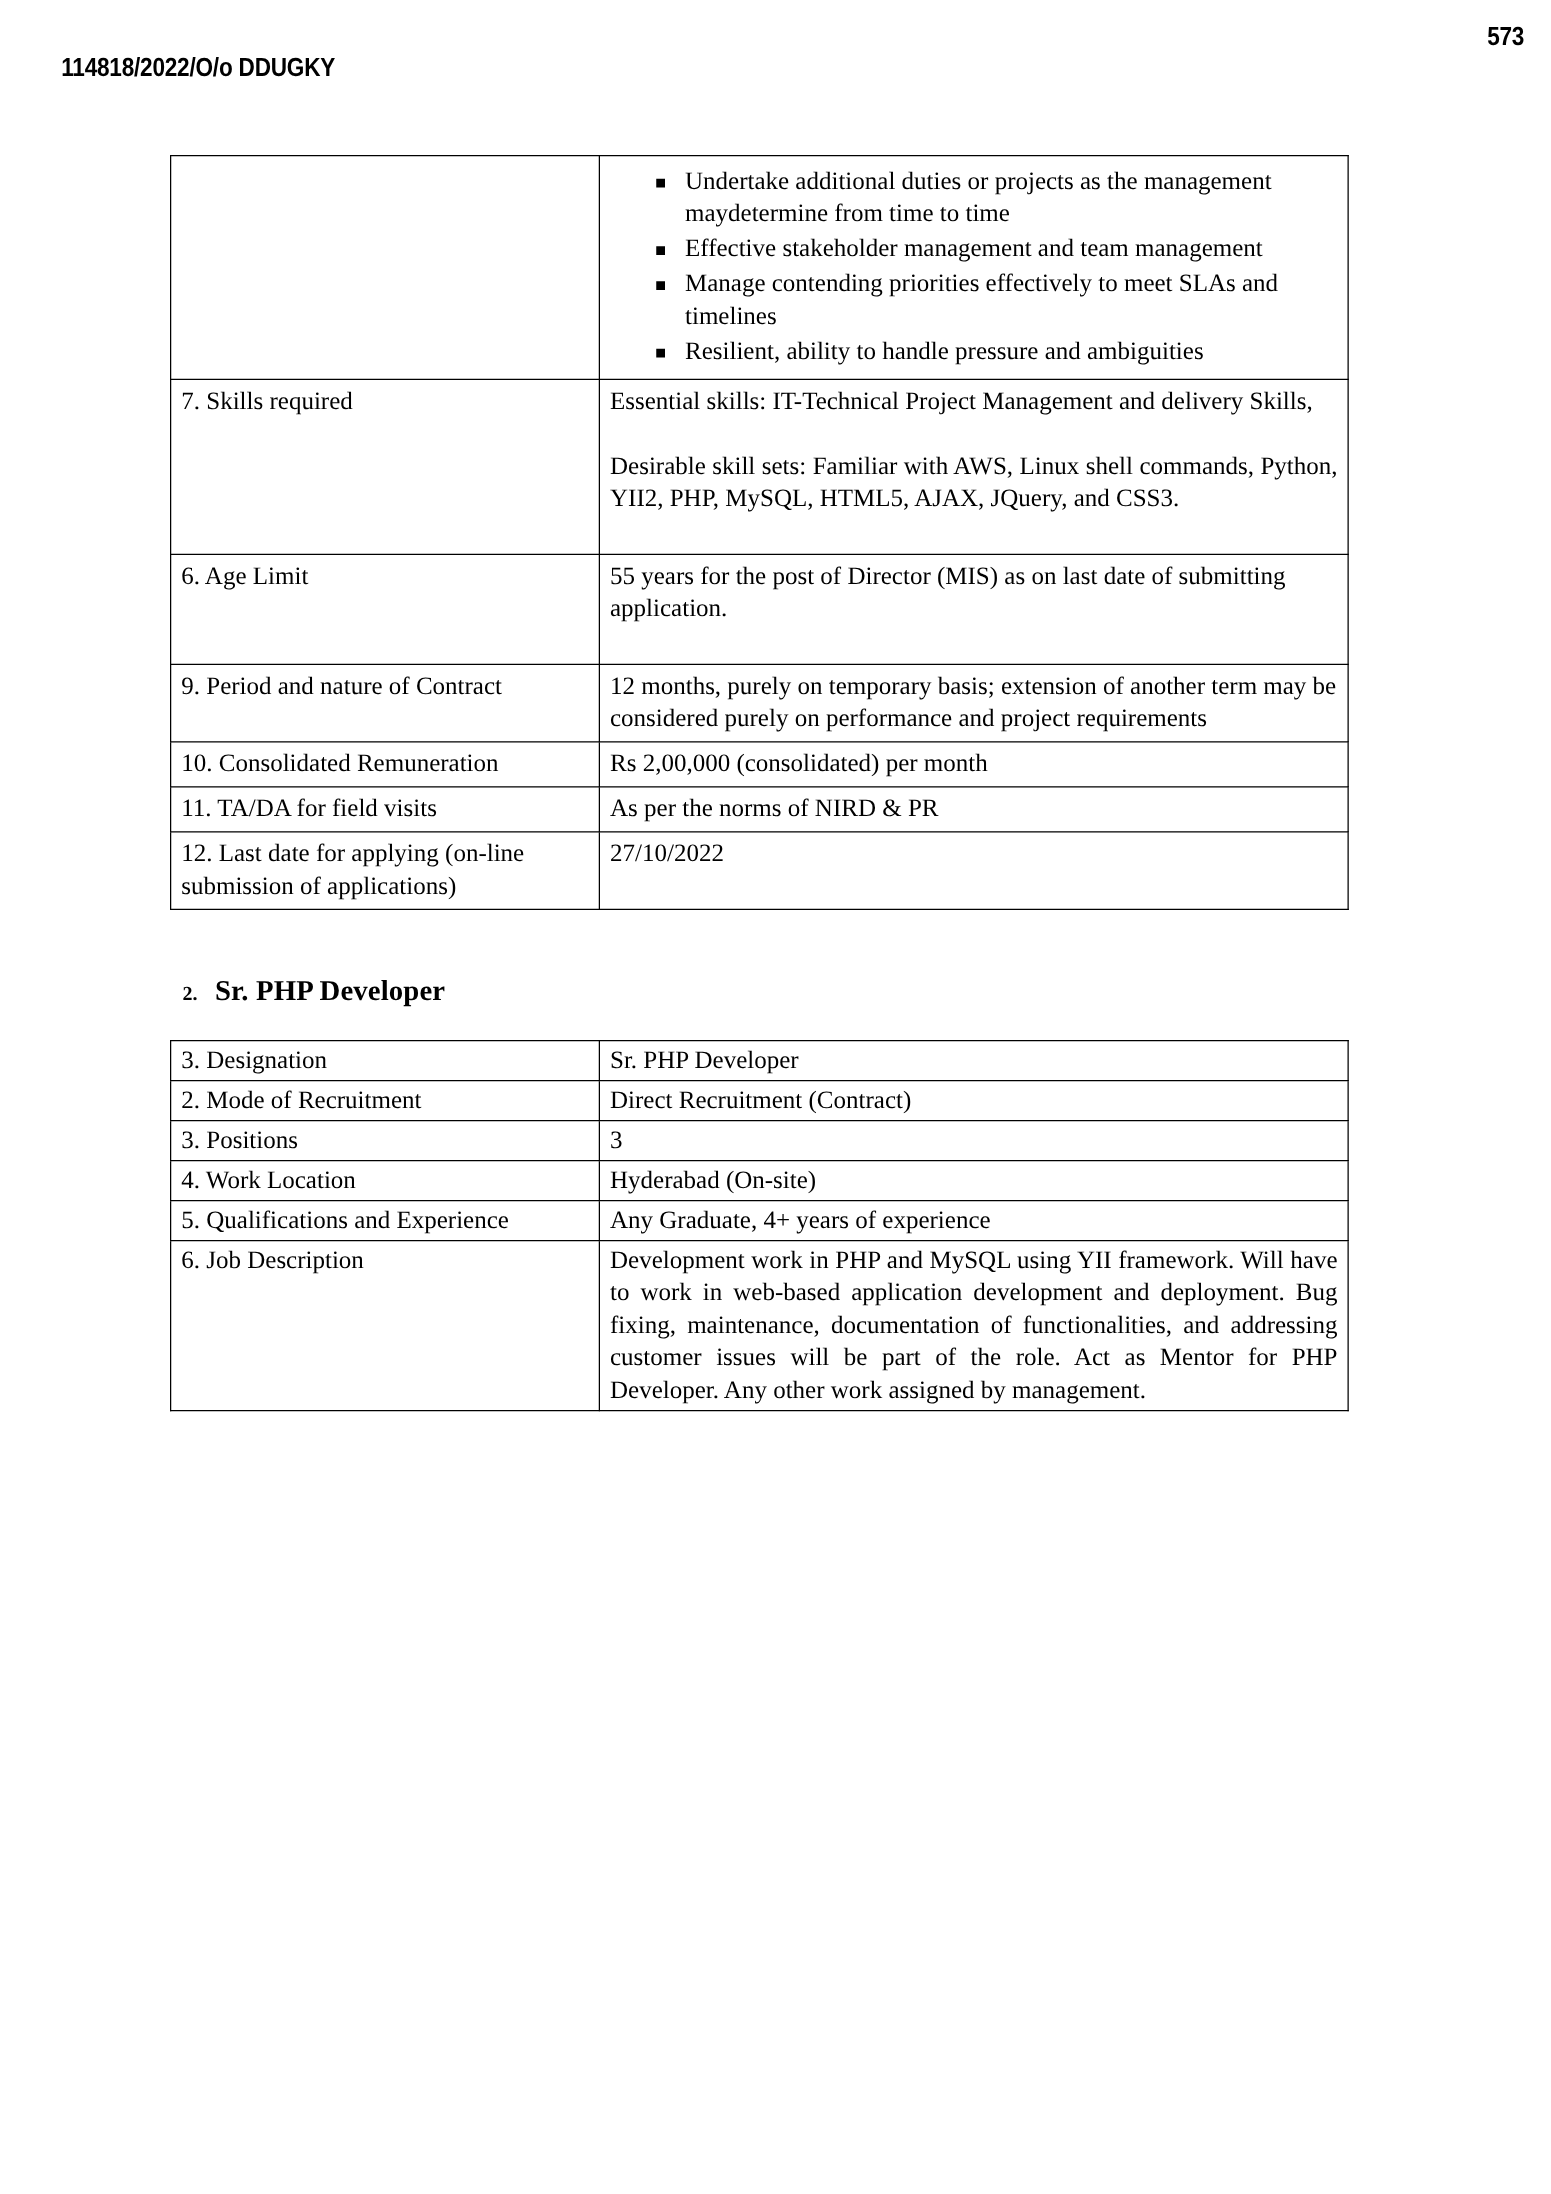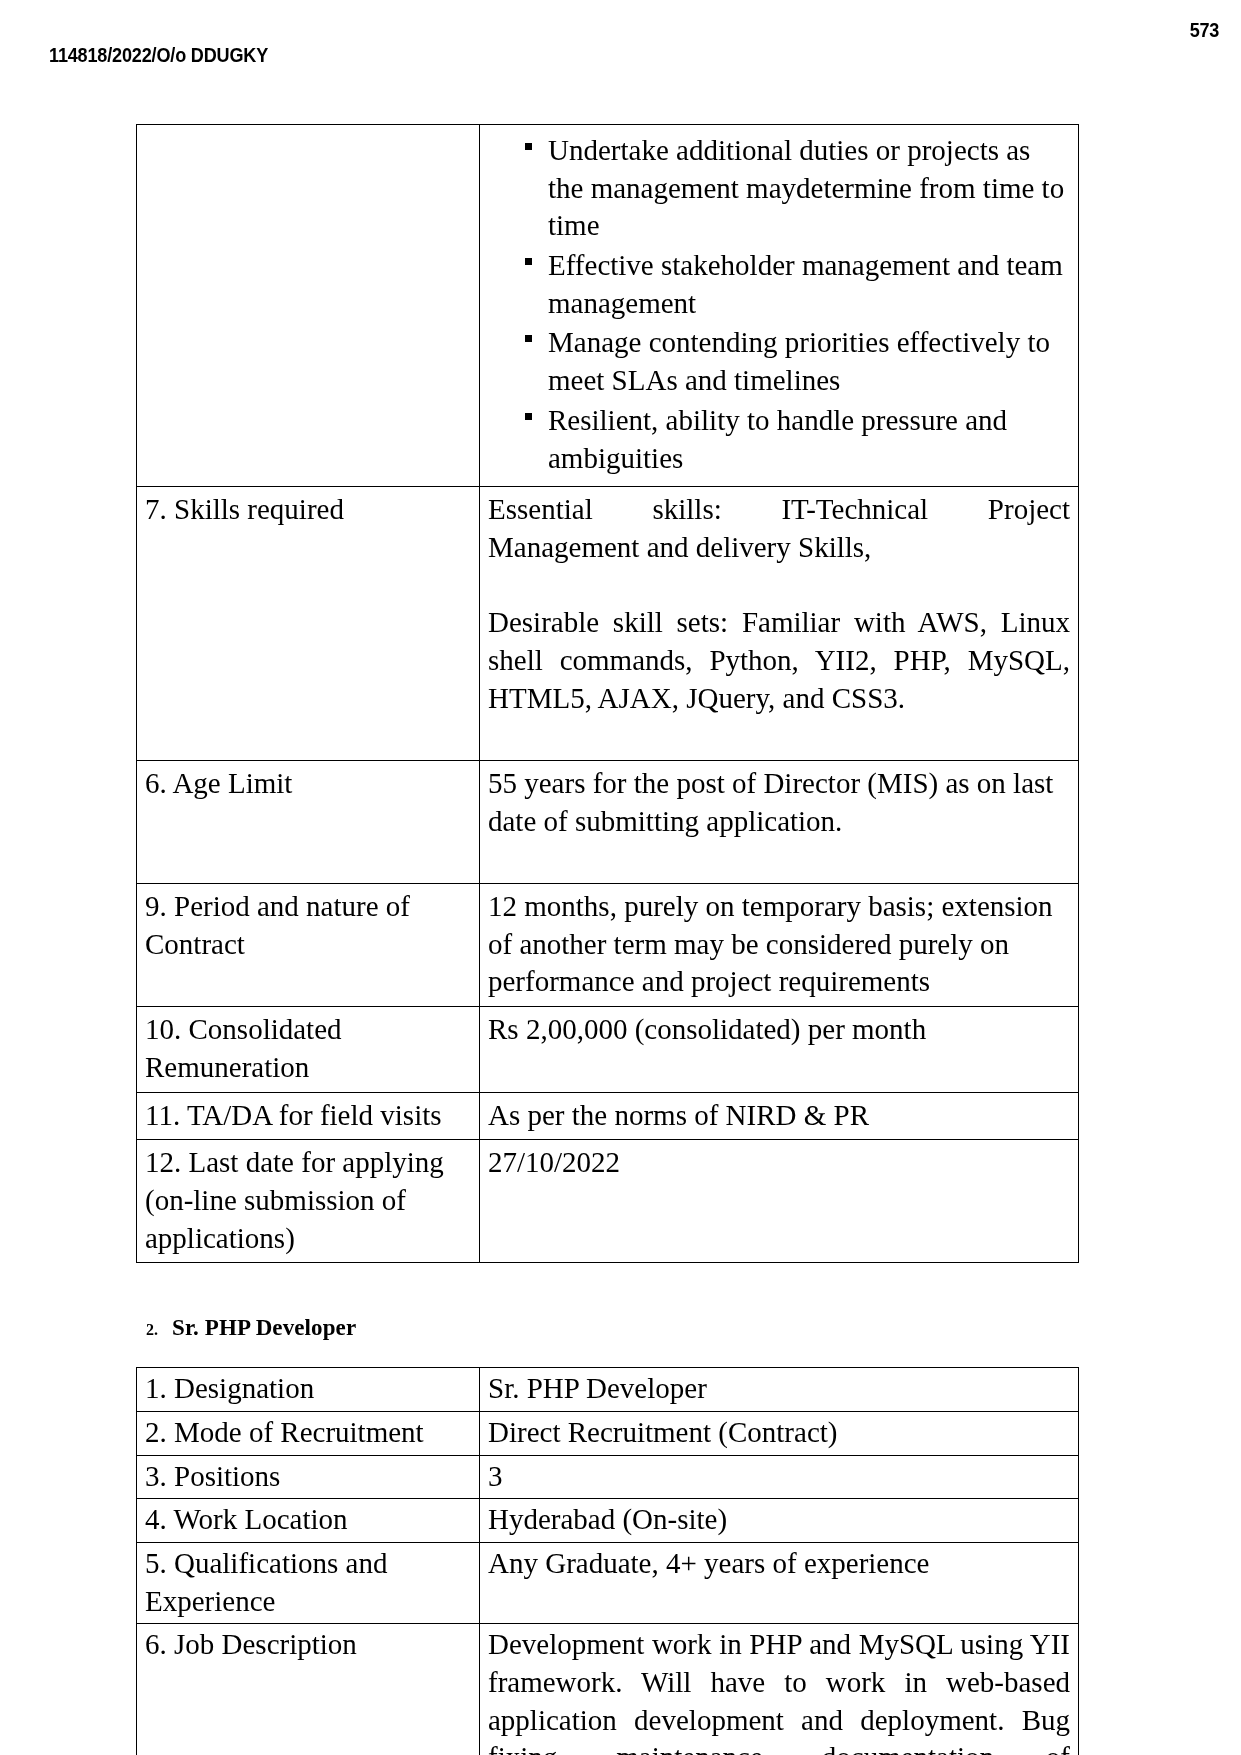--- a/index.html
+++ b/index.html
@@ -53,21 +53,21 @@
     left: 136px;
     top: 124px;
     width: 908px;
   }
 
   
   table.doc-table {
     border-collapse: collapse;
     width: 908px;
     table-layout: fixed;
-    font-size: 29px;
+    font-size: 20px;
     line-height: 1.30;
   }
   table.doc-table td {
     border: 1.6px solid #000;
     vertical-align: top;
     padding: 4px 8px 5px 8px;
   }
   td.label-col {
     width: 326px;
     padding-left: 11px;
@@ -195,21 +195,21 @@
   </table>
 
   <div class="section-heading">
     <span class="sec-num">2.</span>
     <span class="sec-title">Sr. PHP Developer</span>
   </div>
 
   <table class="doc-table compact">
     <tbody>
       <tr>
-        <td class="label-col">1. Designation</td>
+        <td class="label-col">3. Designation</td>
         <td class="value-col">Sr. PHP Developer</td>
       </tr>
       <tr>
         <td class="label-col">2. Mode of Recruitment</td>
         <td class="value-col">Direct Recruitment (Contract)</td>
       </tr>
       <tr>
         <td class="label-col">3. Positions</td>
         <td class="value-col">3</td>
       </tr>

